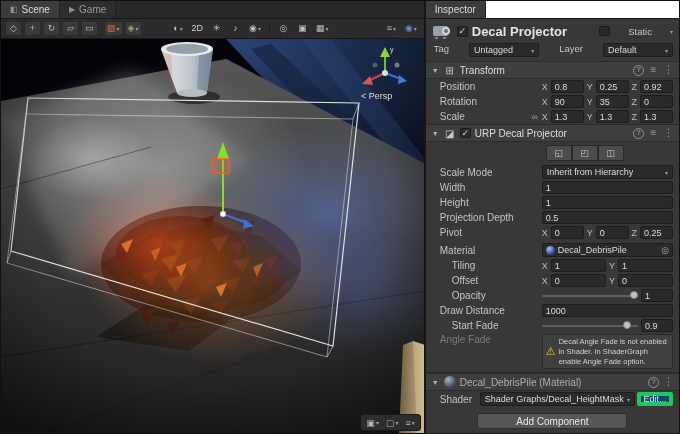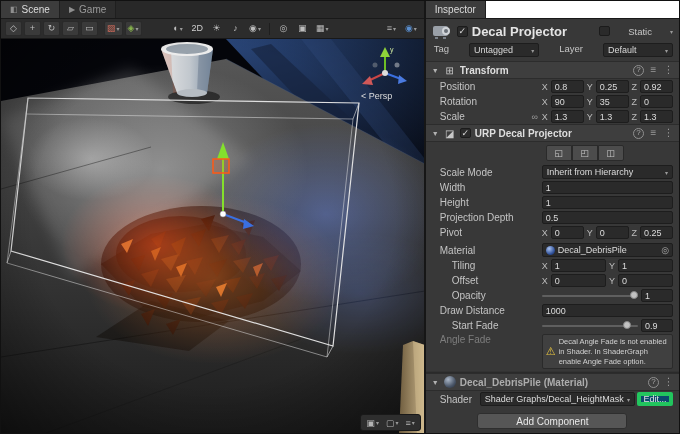--- a/index.html
+++ b/index.html
@@ -35,21 +35,21 @@
 .chk{width:11px;height:11px;background:#2a2a2a;border:1px solid #1b1b1b;border-radius:2px;display:flex;align-items:center;justify-content:center;font-size:9px;color:#d8d8d8;line-height:1;flex:0 0 11px}
 .go-name{font-weight:bold;font-size:13px;color:#e4e4e4;flex:1;white-space:nowrap;overflow:hidden}
 .static-group{display:flex;align-items:center;gap:18px;color:#c6c6c6;font-size:9.5px}
 .tag-row{display:flex;align-items:flex-start;gap:20px;padding:2px 6px 4px 8px;height:20px}
 .minilbl{font-size:9.5px;color:#c4c4c4}
 .mdd{flex:1;height:14px;background:#2a2a2a;border:1px solid #1d1d1d;border-radius:2px;display:flex;align-items:center;gap:2px;padding:0 4px;font-size:9px;color:#d8d8d8;min-width:0}
 .mdd .ddtext{flex:1;white-space:nowrap;overflow:hidden}
 .comp-head{height:18px;background:#3e3e3e;border-top:1px solid #2c2c2c;border-bottom:1px solid #2c2c2c;display:flex;align-items:center;gap:4px;padding:0 5px;flex:0 0 18px}
 .fold{font-size:7px;color:#b2b2b2;width:9px;text-align:center}
 .comp-icon{font-size:10px;color:#c8c8c8;width:12px;text-align:center}
-.comp-title{font-weight:bold;color:#dedede;flex:1;font-size:10px;white-space:nowrap;overflow:hidden}
+.comp-title{font-weight:normal;color:#dedede;flex:1;font-size:10px;white-space:nowrap;overflow:hidden}
 .comp-title.dim{color:#adadad}
 .help-circle{width:11px;height:11px;border:1px solid #8f8f8f;border-radius:50%;font-size:8px;display:flex;align-items:center;justify-content:center;color:#a8a8a8;line-height:1}
 .hicon{color:#9a9a9a;font-size:10px;width:11px;text-align:center;line-height:1}
 .row{display:flex;align-items:center;height:15px;padding:0 6px 0 14px;gap:2px;flex:0 0 15px}
 .row.tall{height:16px;flex:0 0 16px}
 .lbl{flex:0 0 100px;white-space:nowrap;overflow:hidden;font-size:10px;color:#c4c4c4}
 .lbl.dim{color:#7d7d7d}
 .indent .lbl{padding-left:12px}
 .lbl-short{flex:0 0 38px;font-size:10px;color:#c4c4c4}
 .fields{flex:1;display:flex;align-items:center;gap:3px;min-width:0}

